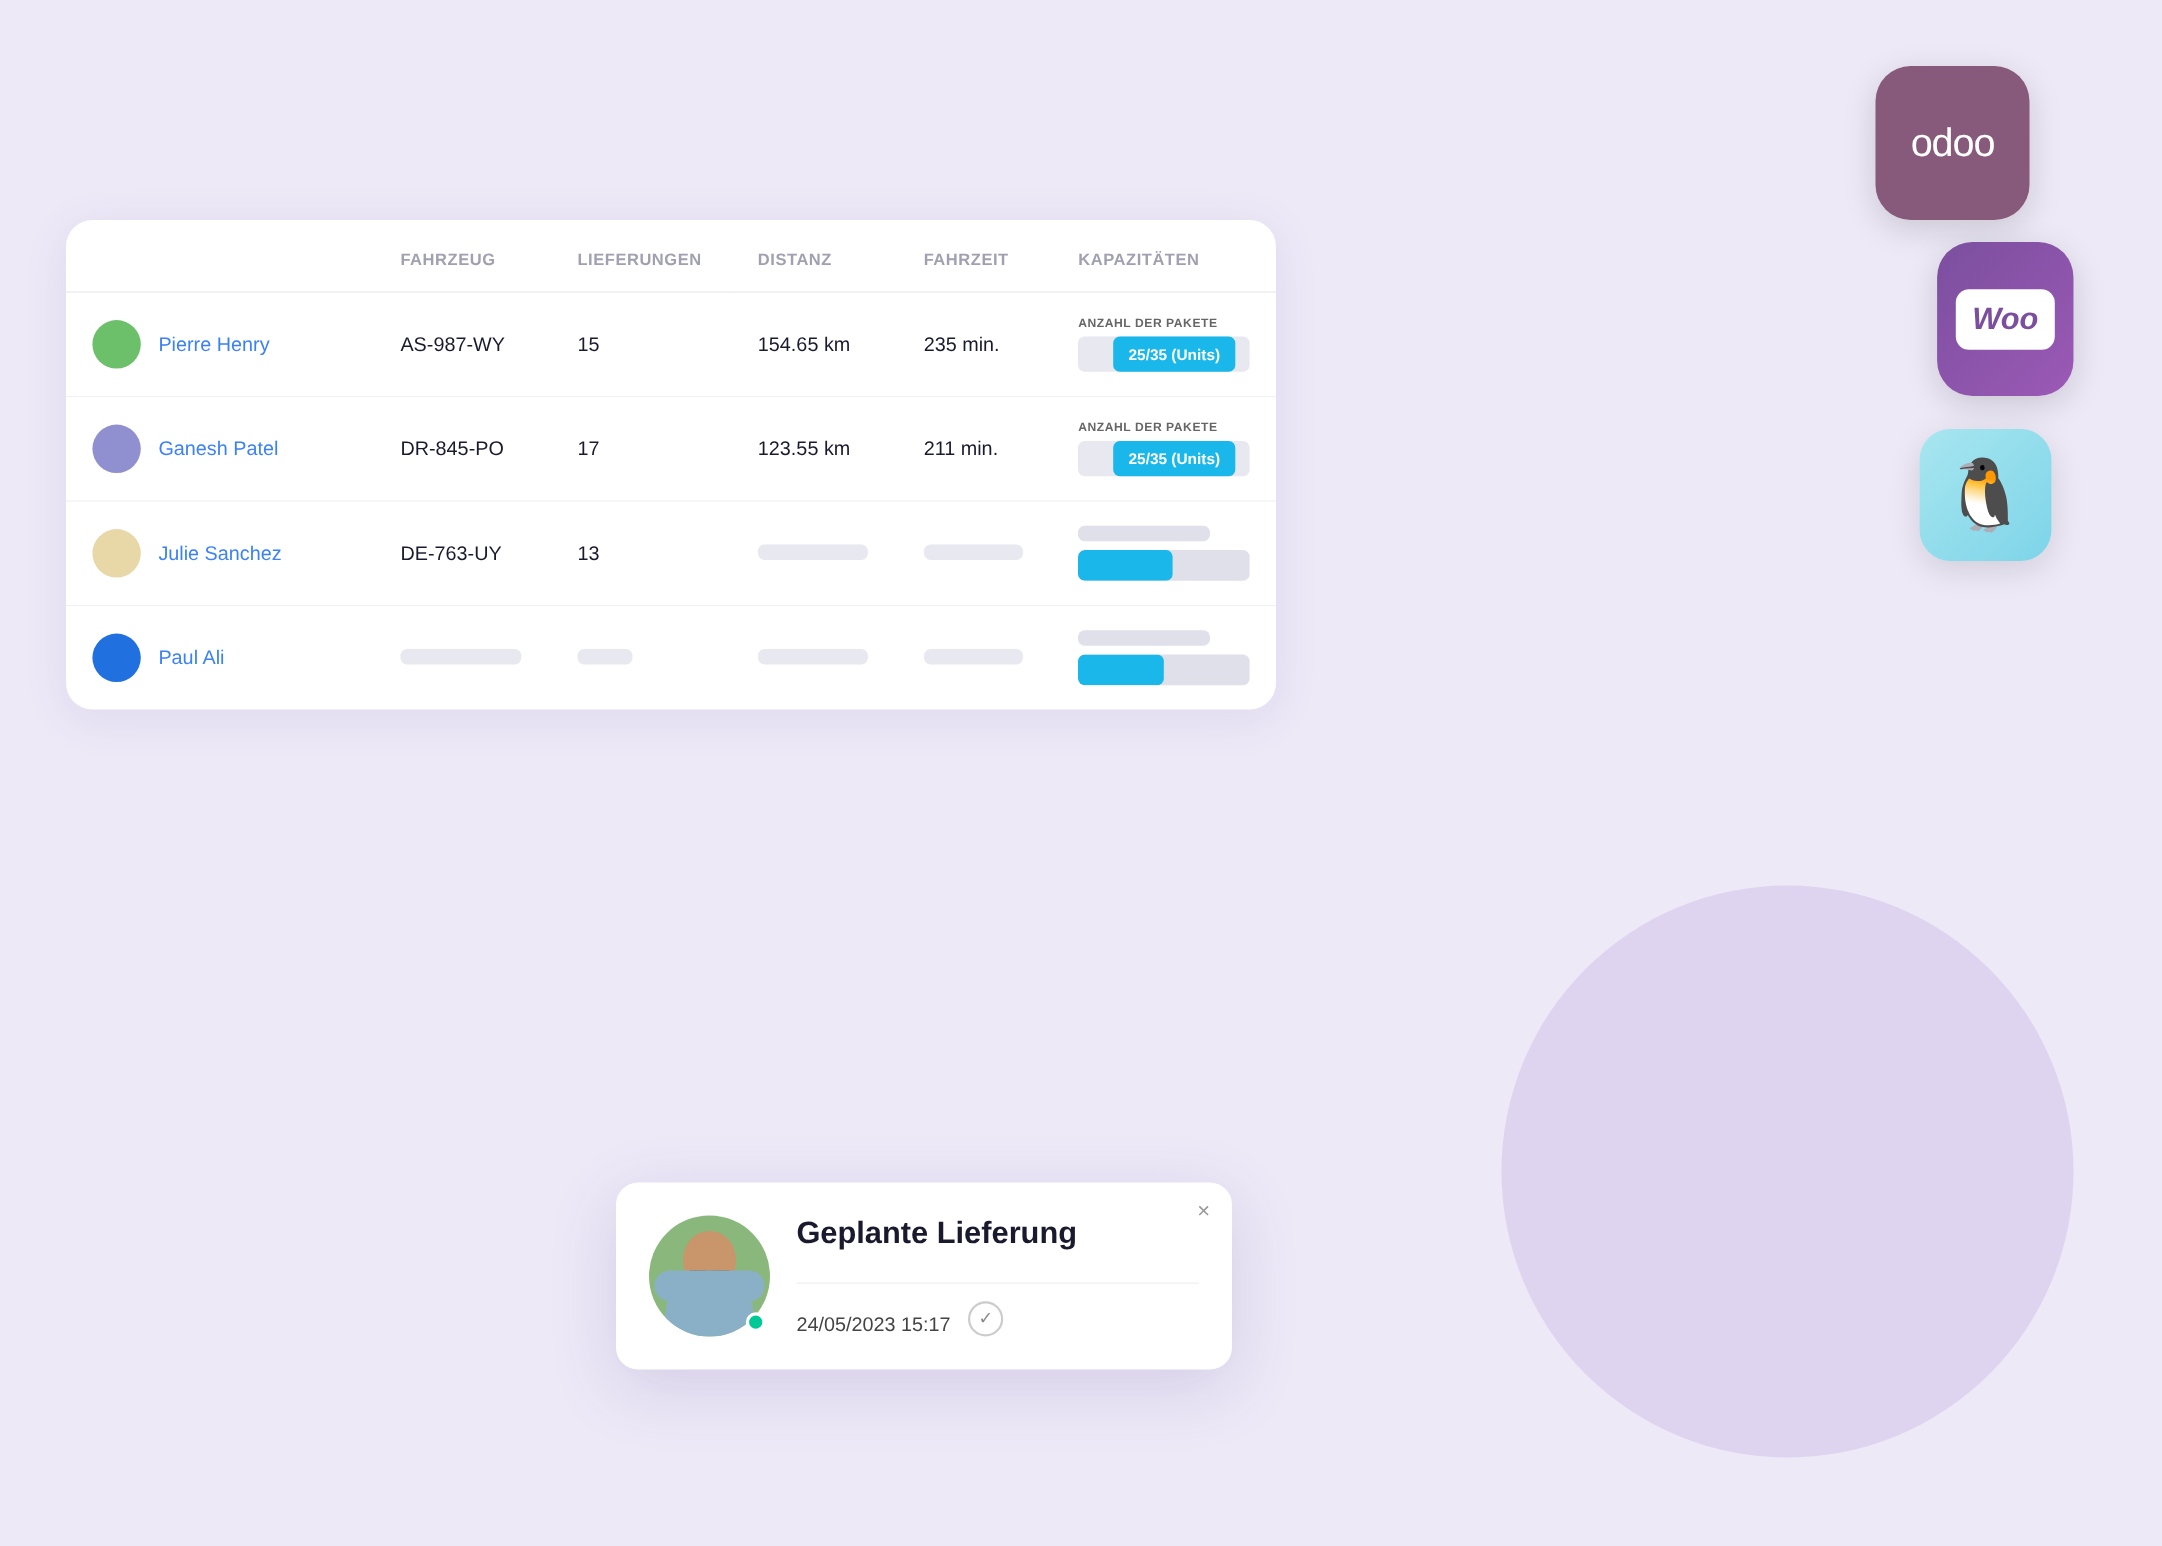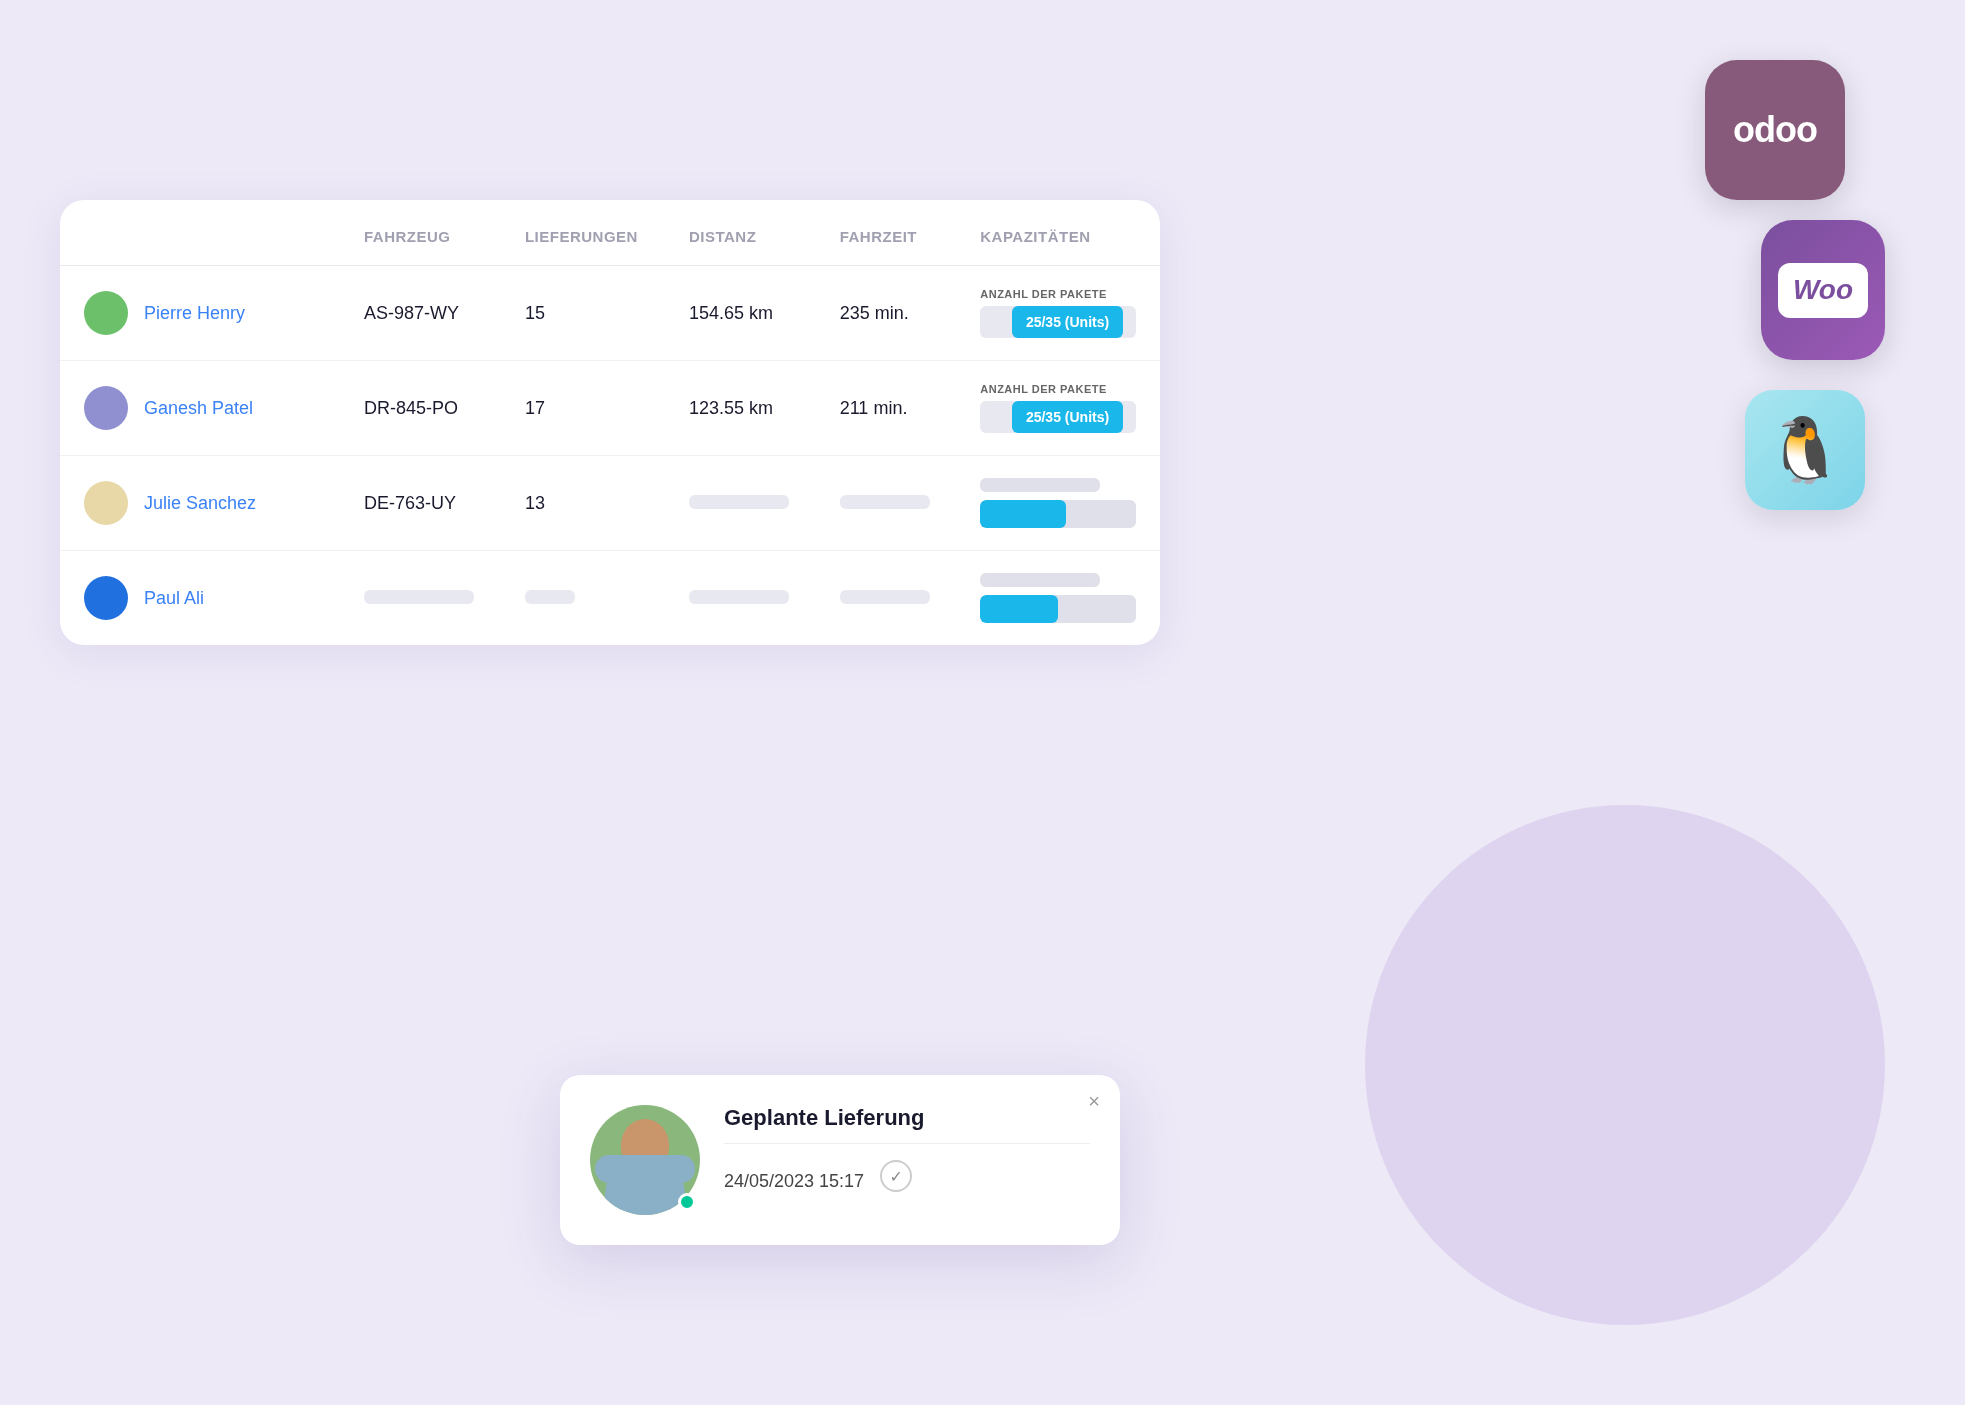--- a/index.html
+++ b/index.html
@@ -37,21 +37,21 @@
       display: flex;
       align-items: center;
       justify-content: center;
       z-index: 10;
       box-shadow: 0 8px 30px rgba(0,0,0,0.15);
     }
 
     .odoo-icon .odoo-text {
       color: white;
       font-size: 36px;
-      font-weight: 700;
+      font-weight: 400;
       letter-spacing: -1px;
     }
 
     
     .woo-icon {
       position: absolute;
       top: 220px;
       right: 80px;
       width: 124px;
       height: 140px;
@@ -302,24 +302,24 @@
       position: absolute;
       bottom: 4px;
       right: 4px;
     }
 
     .popup-content {
       flex: 1;
     }
 
     .popup-title {
-      font-size: 22px;
+      font-size: 28px;
       font-weight: 700;
       color: #1a1a2e;
-      margin-bottom: 12px;
+      margin-bottom: 29px;
     }
 
     .popup-divider {
       height: 1px;
       background: #eeeeee;
       margin-bottom: 16px;
     }
 
     .popup-date-row {
       display: flex;

